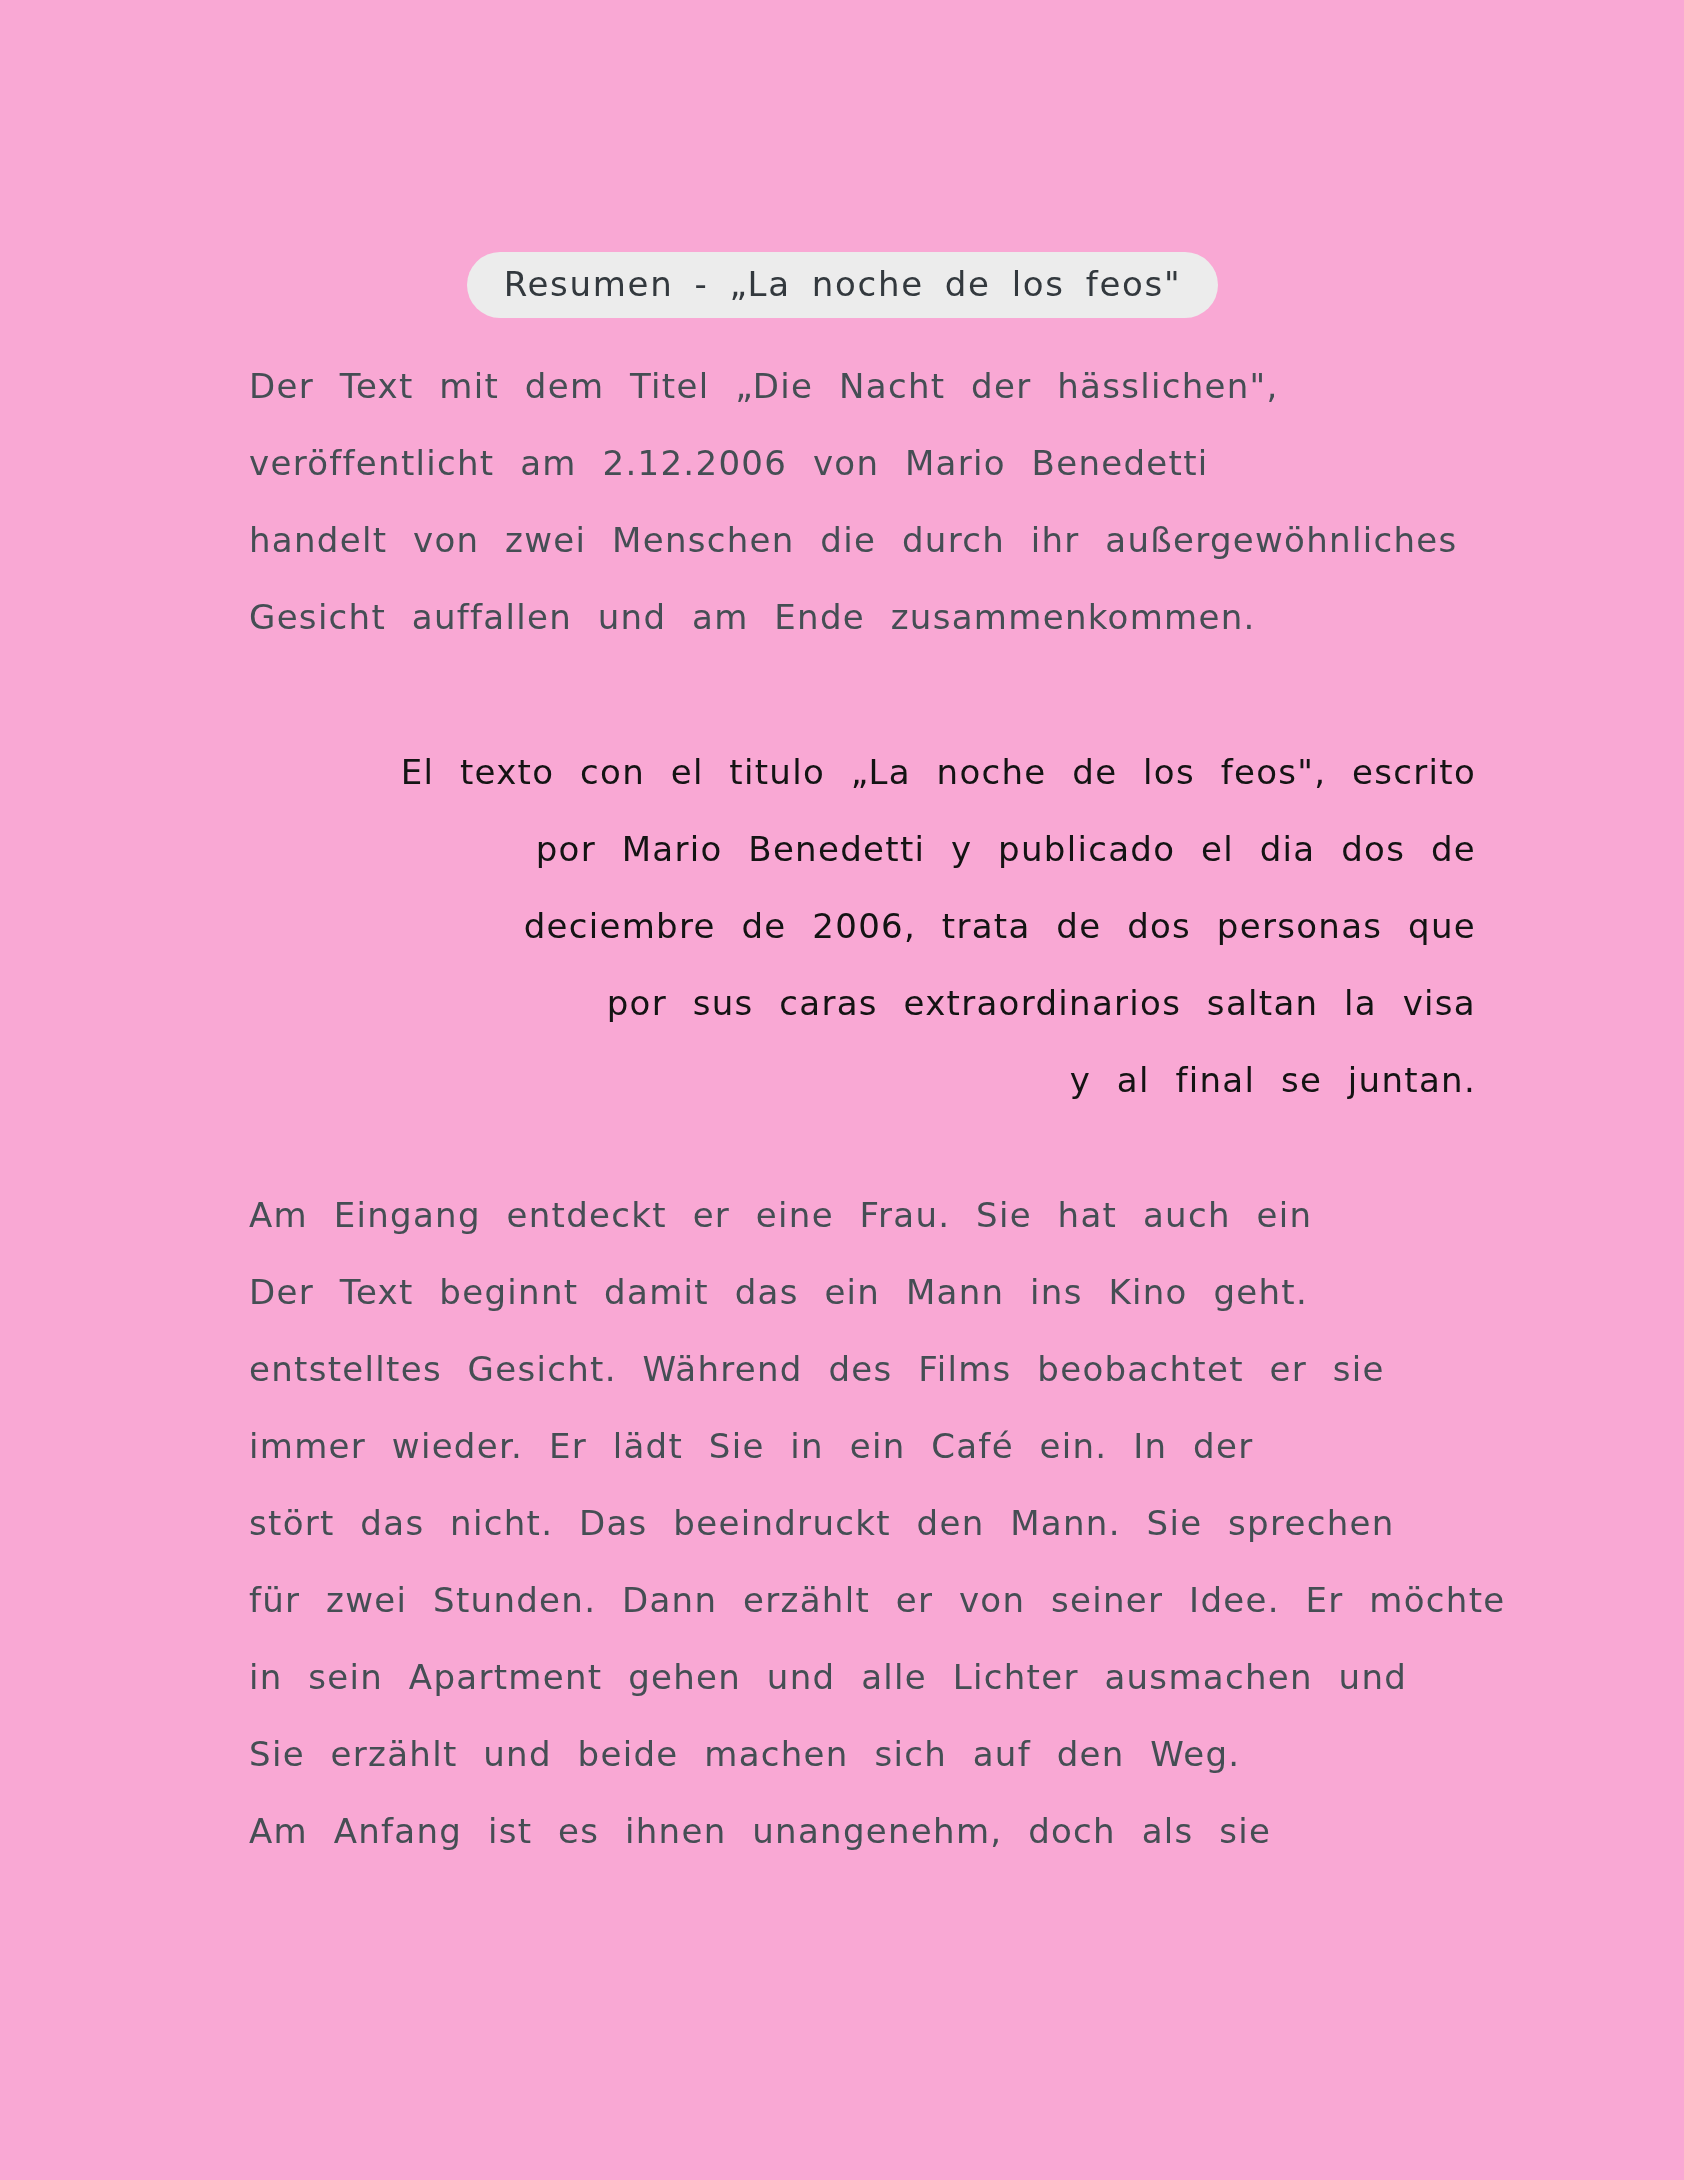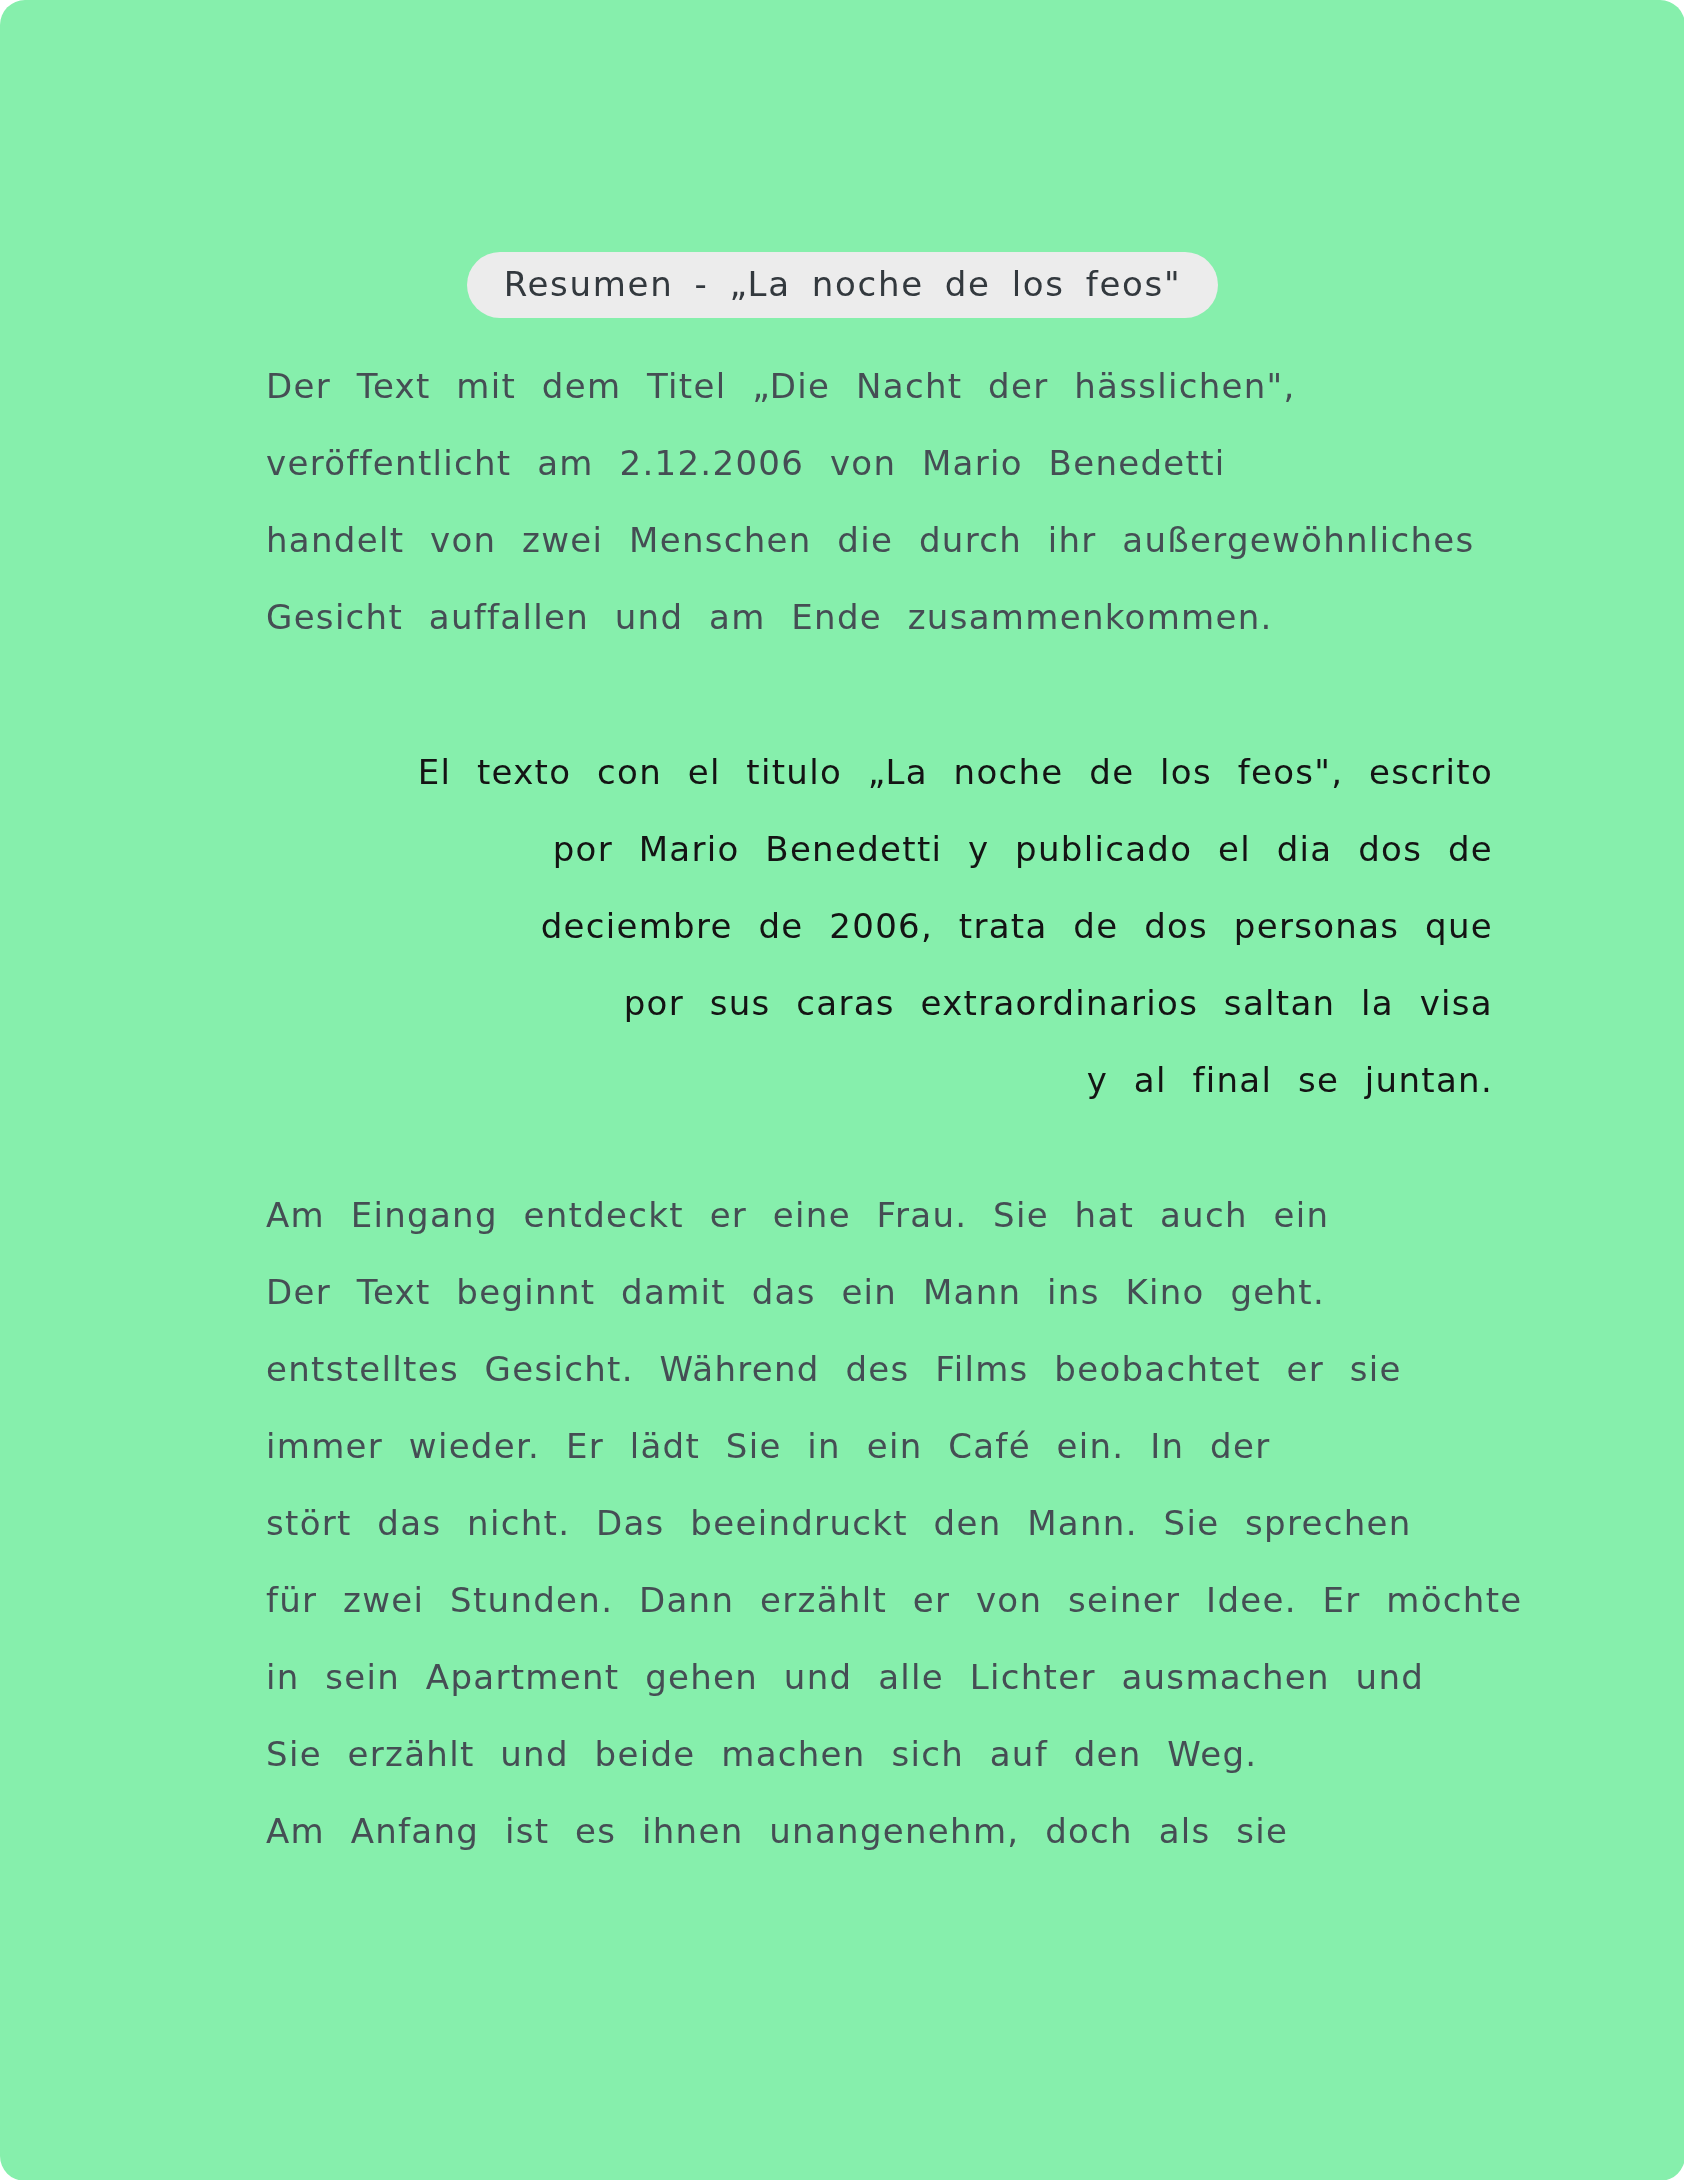--- a/index.html
+++ b/index.html
@@ -4,24 +4,23 @@
 <style>
   html, body {
     margin: 0;
     padding: 0;
     background: #ffffff;
   }
   .page {
     position: relative;
     width: 1685px;
     height: 2181px;
-    background: #86efac;
+    background: #f9a8d4;
     font-family: "DejaVu Sans", cursive;
     overflow: hidden;
-    border-radius: 25px;
   }
   .title-row {
     position: absolute;
     top: 252px;
     left: 0;
     width: 100%;
     text-align: center;
   }
   .title-highlight {
     display: inline-block;
@@ -30,21 +29,20 @@
     padding: 12px 37px 13.6px 37px;
     font-size: 34px;
     letter-spacing: 1.7px;
     word-spacing: 8.5px;
     color: #33393e;
   }
   .para {
     position: absolute;
     left: 249px;
     width: 1227px;
-    margin-left: 17px;
   }
   .para .line {
     font-size: 34px;
     line-height: 77px;
     white-space: nowrap;
     letter-spacing: 1.3px;
     word-spacing: 13.6px;
   }
   .para-1 { top: 348px;  color: #454e54; }
   .para-2 { top: 734px;  color: #141414; letter-spacing: 0.9px; text-align: right; }

